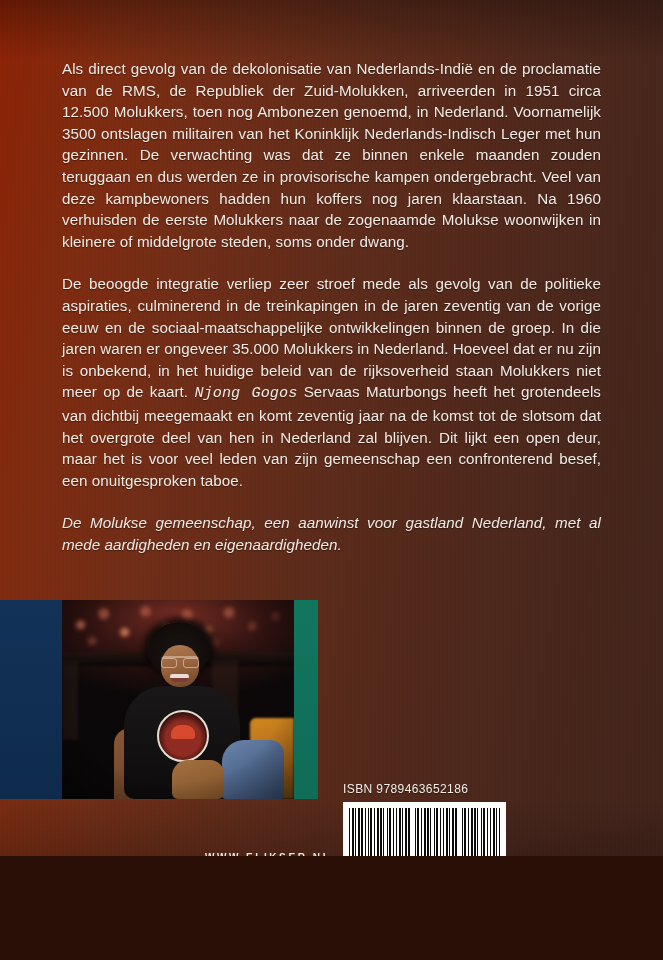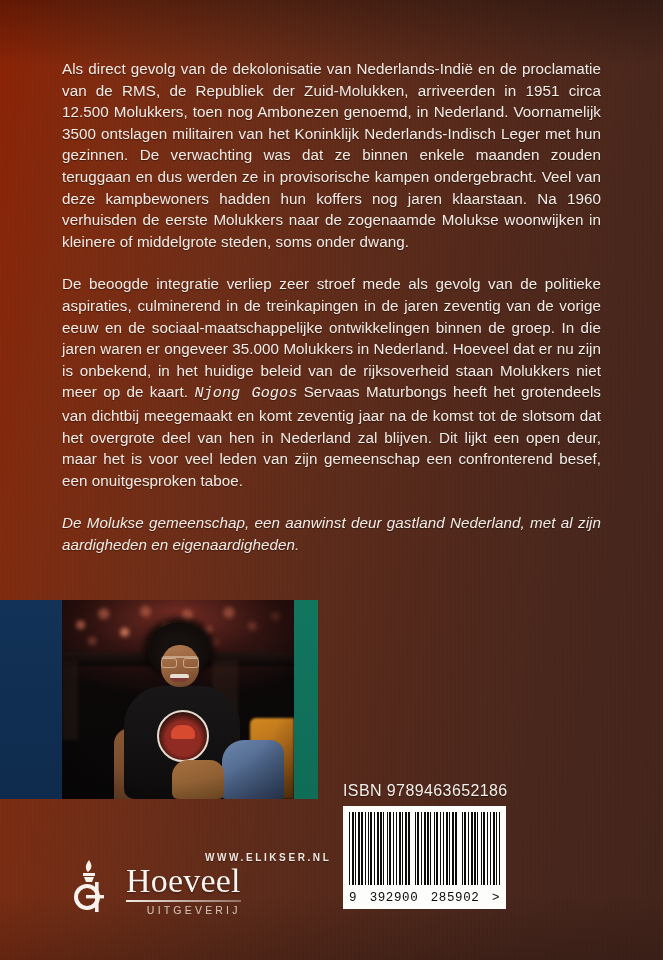--- a/index.html
+++ b/index.html
@@ -7,21 +7,21 @@
     padding: 0;
     background: #2a0f06;
   }
   body {
     font-family: "Liberation Sans", sans-serif;
   }
 
   #cover {
     position: relative;
     width: 663px;
-    height: 960px;
+    height: 856px;
     overflow: hidden;
     background:
       linear-gradient(to bottom,
         rgba(0,0,0,0.30) 0%,
         rgba(0,0,0,0.00) 7%,
         rgba(0,0,0,0.00) 93%,
         rgba(0,0,0,0.18) 100%),
       linear-gradient(100deg,
         #8d2205 0%,
         #7e2b10 14%,
@@ -206,21 +206,21 @@
   }
 
   
   #isbn-area {
     position: absolute;
     left: 343px;
     top: 782px;
   }
   #isbn-text {
     color: #f4efe9;
-    font-size: 16px;
+    font-size: 12px;
     letter-spacing: .4px;
     margin-bottom: 6px;
     text-shadow: 0 1px 1px rgba(0,0,0,.5);
   }
   #barcode-box {
     width: 163px;
     height: 103px;
     background: #fdfdfb;
     position: relative;
     padding: 0;
@@ -302,21 +302,21 @@
 </head>
 <body>
 
 <div id="cover">
 
   <div id="grain"></div>
 
   <div id="blurb">
     <p>Als direct gevolg van de dekolonisatie van Nederlands-Indië en de proclamatie van de RMS, de Republiek der Zuid-Molukken, arriveerden in 1951 circa 12.500 Molukkers, toen nog Ambonezen genoemd, in Nederland. Voornamelijk 3500 ontslagen militairen van het Koninklijk Nederlands-Indisch Leger met hun gezinnen. De verwachting was dat ze binnen enkele maanden zouden teruggaan en dus werden ze in provisorische kampen ondergebracht. Veel van deze kampbewoners hadden hun koffers nog jaren klaarstaan. Na 1960 verhuisden de eerste Molukkers naar de zogenaamde Molukse woonwijken in kleinere of middelgrote steden, soms onder dwang.</p>
     <p><span>De beoogde integratie verliep zeer stroef mede als gevolg van de politieke aspiraties, culminerend in de treinkapingen in de jaren zeventig van de vorige eeuw en de sociaal-maatschappelijke ontwikkelingen binnen de groep. In die jaren waren er ongeveer 35.000 Molukkers in Nederland. Hoeveel dat er nu zijn is onbekend, in het huidige beleid van de rijksoverheid staan Molukkers niet meer op de kaart. </span><span class="it">Njong Gogos</span><span> Servaas Maturbongs heeft het grotendeels van dichtbij meegemaakt en komt zeventig jaar na de komst tot de slotsom dat het overgrote deel van hen in Nederland zal blijven. Dit lijkt een open deur, maar het is voor veel leden van zijn gemeenschap een confronterend besef, een onuitgesproken taboe.</span></p>
-    <p class="para-italic">De Molukse gemeenschap, een aanwinst deur gastland Nederland, met al zijn aardigheden en eigenaardigheden.</p>
+    <p class="para-italic">De Molukse gemeenschap, een aanwinst voor gastland Nederland, met al mede aardigheden en eigenaardigheden.</p>
   </div>
 
   <div id="photo-block">
     <div class="band-blue"></div>
     <div class="photo-frame">
       <div class="ph-bg"></div>
       <div class="ph-crowd"></div>
       <div class="ph-rail"></div>
       <div class="ph-chairs"></div>
       <div class="ph-chair-orange"></div>

